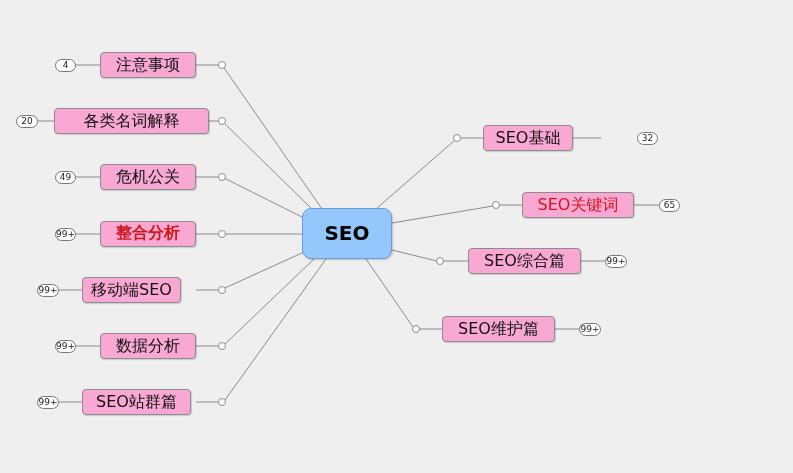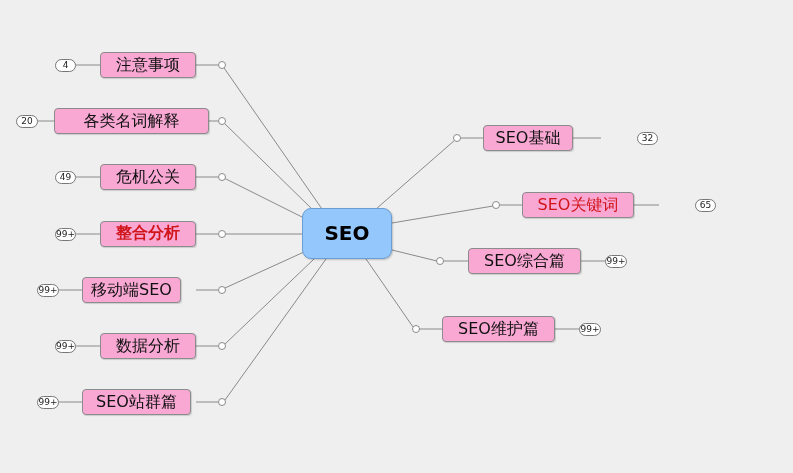--- a/index.html
+++ b/index.html
@@ -94,19 +94,19 @@
 <div class="node" style="left:100px;top:333px;width:96px;">数据分析</div>
 <div class="badge" style="left:55px;top:340px;width:21px;">99+</div>
 
 <div class="node" style="left:82px;top:389px;width:109px;">SEO站群篇</div>
 <div class="badge" style="left:37px;top:396px;width:22px;">99+</div>
 
 <div class="node" style="left:483px;top:125px;width:90px;">SEO基础</div>
 <div class="badge" style="left:601px;top:132px;width:21px;margin-left:36px;">32</div>
 
 <div class="node red" style="left:522px;top:192px;width:112px;">SEO关键词</div>
-<div class="badge" style="left:695px;top:199px;width:21px;">65</div>
+<div class="badge" style="left:659px;top:199px;width:21px;">65</div>
 
 <div class="node" style="left:468px;top:248px;width:113px;">SEO综合篇</div>
 <div class="badge" style="left:605px;top:255px;width:22px;">99+</div>
 
 <div class="node" style="left:442px;top:316px;width:113px;">SEO维护篇</div>
 <div class="badge" style="left:579px;top:323px;width:22px;">99+</div>
 
 </body></html>

